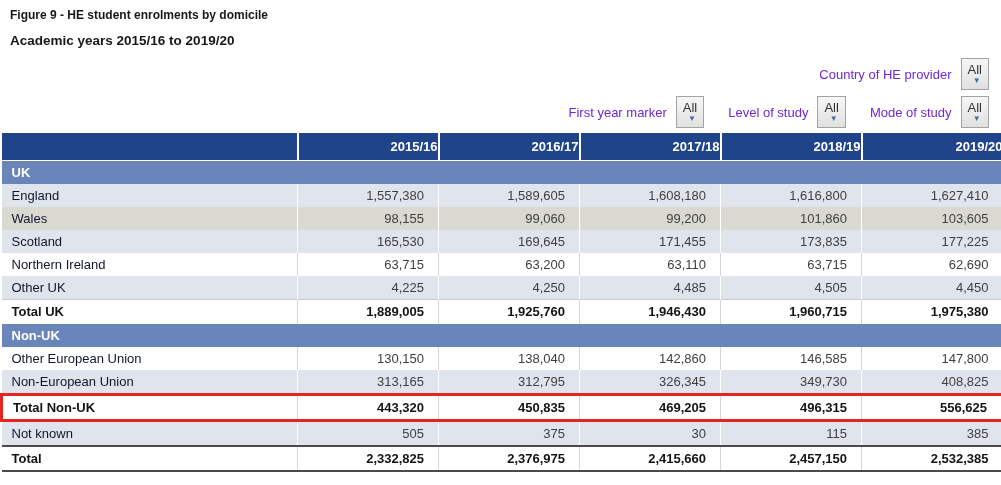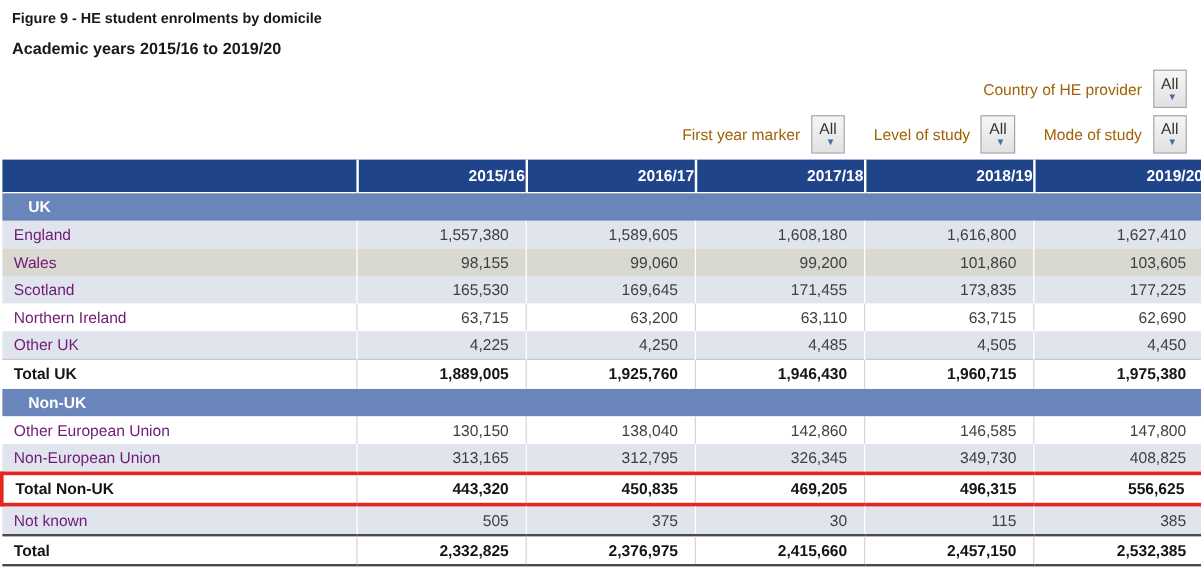--- a/index.html
+++ b/index.html
@@ -29,21 +29,21 @@
     font-size:13.5px;font-weight:bold;color:#181818;line-height:17px;
   }
   .filter-row{
     display:flex;justify-content:flex-end;align-items:center;
     padding-right:12px;height:26px;
   }
   .filter-row-1{margin-top:12px;}
   .filter-row-2{margin-top:12px;}
   .filter-group{display:flex;align-items:center;}
   .filter-group + .filter-group{margin-left:24px;}
-  .filter-label{font-size:13px;color:#a16207;white-space:nowrap;}
+  .filter-label{font-size:13px;color:#6d28d9;white-space:nowrap;}
   .dropdown{
     margin-left:9px;
     display:inline-flex;align-items:center;
     background:linear-gradient(#f6f6f6,#e1e1e1);
     border:1px solid #a3a3a3;
     padding:4px 6px;
     font-family:"Liberation Sans", sans-serif;
     font-size:13px;color:#333333;
     cursor:pointer;line-height:14px;flex-direction:column;
   }
@@ -55,25 +55,25 @@
   }
   col.label-col{width:296px;}
   col.year-col{width:141px;}
   thead th{
     background:var(--header-bg);color:#ffffff;font-weight:bold;
     text-align:right;padding:6px 0 6px 0;
     border-left:2px solid #ffffff;
   }
   thead th.blank{border-left:none;}
   tbody td{padding:4px 0;}
-  td.label{text-align:left;padding-left:10px;color:#701a75;}
+  td.label{text-align:left;padding-left:10px;color:#0f172a;}
   td.val{text-align:right;padding-right:14px;color:#3f3f3f;border-left:1px solid #d6d6d6;}
   tr.row-group td{
     background:var(--group-bg);color:#ffffff;font-weight:bold;
-    text-align:left;padding:4px 0 4px 22px;border-top:1px solid #ffffff;
+    text-align:left;padding:4px 0 4px 10px;border-top:1px solid #ffffff;
   }
   tr.row-stripe td{background:var(--stripe-bg);}
   tr.row-stripe td.val{border-left-color:#ffffff;}
   tr.row-hover td{background:var(--hover-bg);}
   tr.row-hover td.val{border-left-color:#ffffff;}
   tr.row-plain td{background:#ffffff;}
   tr.row-total td{
     background:#ffffff;font-weight:bold;color:#141414;
     border-top:1px solid #c9c9c9;
   }

